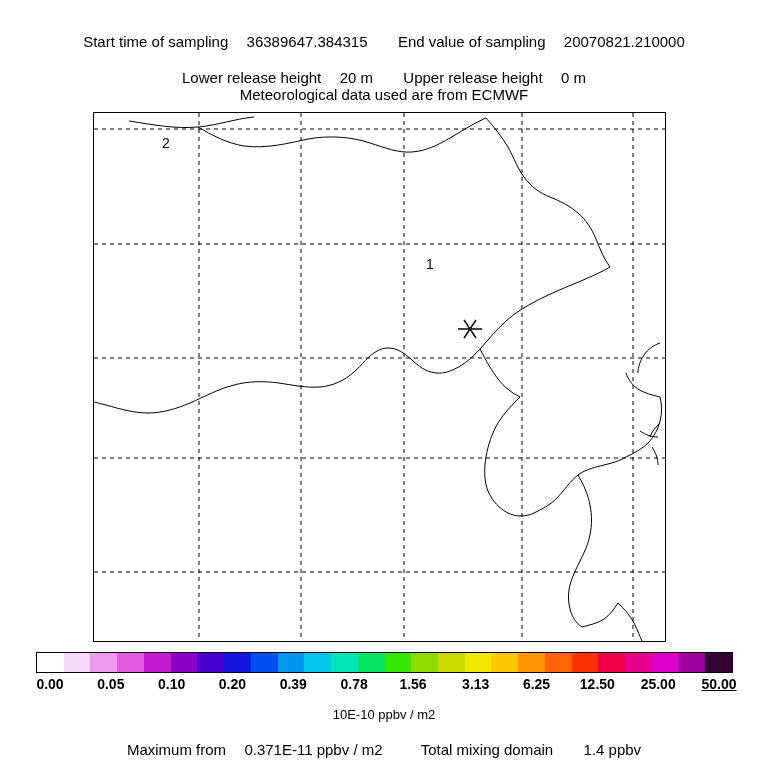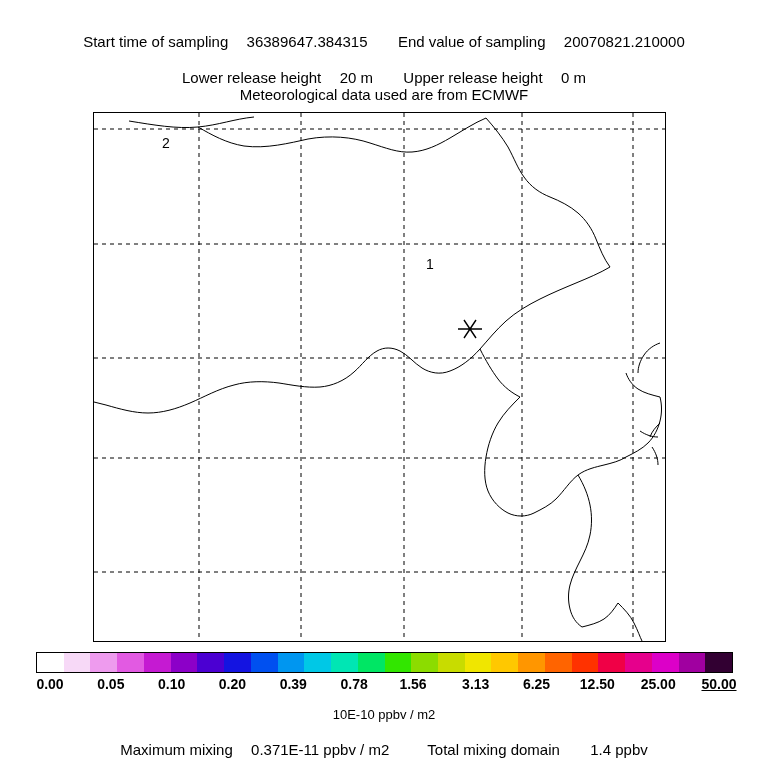--- a/index.html
+++ b/index.html
@@ -222,21 +222,21 @@
       <span style="left: 475.727px;">3.13</span>
       <span style="left: 536.545px;">6.25</span>
       <span style="left: 597.364px;">12.50</span>
       <span style="left: 658.182px;">25.00</span>
       <span style="left: 719px; text-decoration: underline;">50.00</span>
     </div>
 
   <div class="cb-unit">10E-10 ppbv / m2</div>
 
   <div class="footer">
-    <span>Maximum mixing</span>
+    <span>Maximum from</span>
     <span class="sub-sep2"></span>
     <span>0.371E-11 ppbv / m2</span>
     <span class="foot-sep"></span>
     <span>Total mixing domain</span>
     <span class="sub-sep"></span>
     <span>1.4 ppbv</span>
   </div>
 
 </div>
 

